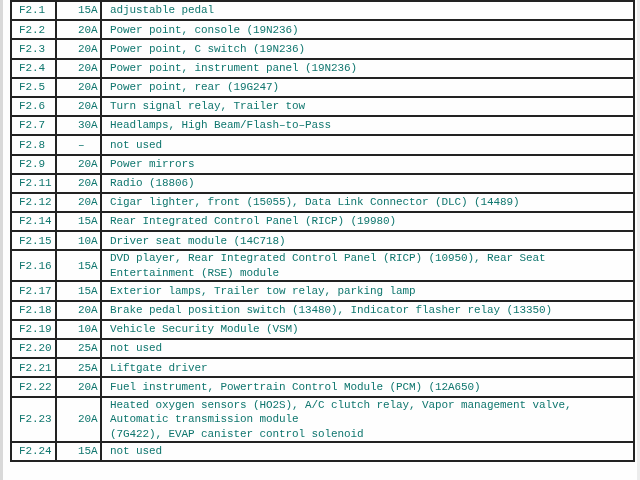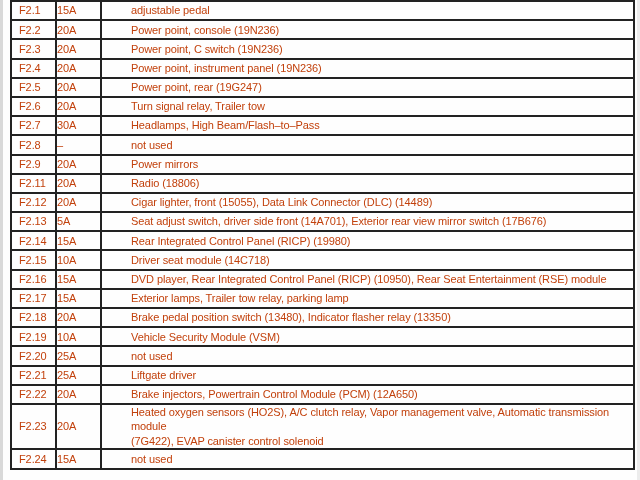--- a/index.html
+++ b/index.html
@@ -6,22 +6,22 @@
     margin: 0;
     padding: 0;
     background: #ffffff;
   }
   .page {
     position: relative;
     width: 640px;
     height: 480px;
     overflow: hidden;
     background: #fefefe;
-    font-family: Liberation Sans, sans-serif;
-    color: #c2410c;
+    font-family: Liberation Mono, monospace;
+    color: #0f766e;
   }
   .scan-edge-left {
     position: absolute;
     left: 0; top: 0;
     width: 3px; height: 480px;
     background: #d9d9d9;
   }
   .scan-edge-right {
     position: absolute;
     right: 0; top: 0;
@@ -43,23 +43,23 @@
     border: 2px solid #222222;
     height: 17.2px;
     vertical-align: middle;
     font-size: 11px;
     line-height: 14.5px;
     letter-spacing: -0.1px;
     padding: 0 4px 0 7px;
     overflow: hidden;
   }
   td.cell-fuse { padding-left: 7px; }
-  td.cell-amp  { padding-left: 0; }
+  td.cell-amp  { padding-left: 21px; }
   td.cell-desc {
-    padding-left: 29px;
+    padding-left: 8px;
     white-space: pre-line;
   }
   tr.tall td { height: 36.4px; }
 </style>
 </head>
 <body>
 
 <div class="page">
   <div class="scan-edge-left"></div>
   <div class="scan-edge-right"></div>
@@ -119,25 +119,20 @@
     <td class="cell-fuse">F2.11</td>
     <td class="cell-amp">20A</td>
     <td class="cell-desc">Radio (18806)</td>
   </tr>
         <tr>
     <td class="cell-fuse">F2.12</td>
     <td class="cell-amp">20A</td>
     <td class="cell-desc">Cigar lighter, front (15055), Data Link Connector (DLC) (14489)</td>
   </tr>
         <tr>
-    <td class="cell-fuse">F2.13</td>
-    <td class="cell-amp">5A</td>
-    <td class="cell-desc">Seat adjust switch, driver side front (14A701), Exterior rear view mirror  switch (17B676)</td>
-  </tr>
-        <tr>
     <td class="cell-fuse">F2.14</td>
     <td class="cell-amp">15A</td>
     <td class="cell-desc">Rear Integrated Control Panel (RICP) (19980)</td>
   </tr>
         <tr>
     <td class="cell-fuse">F2.15</td>
     <td class="cell-amp">10A</td>
     <td class="cell-desc">Driver seat module (14C718)</td>
   </tr>
         <tr>
@@ -166,21 +161,21 @@
     <td class="cell-desc">not used</td>
   </tr>
         <tr>
     <td class="cell-fuse">F2.21</td>
     <td class="cell-amp">25A</td>
     <td class="cell-desc">Liftgate driver</td>
   </tr>
         <tr>
     <td class="cell-fuse">F2.22</td>
     <td class="cell-amp">20A</td>
-    <td class="cell-desc">Brake injectors, Powertrain Control Module (PCM) (12A650)</td>
+    <td class="cell-desc">Fuel instrument, Powertrain Control Module (PCM) (12A650)</td>
   </tr>
         <tr class="tall">
     <td class="cell-fuse">F2.23</td>
     <td class="cell-amp">20A</td>
     <td class="cell-desc">Heated oxygen sensors (HO2S), A/C clutch relay, Vapor management  valve, Automatic transmission module
 (7G422), EVAP canister control solenoid</td>
   </tr>
         <tr>
     <td class="cell-fuse">F2.24</td>
     <td class="cell-amp">15A</td>

